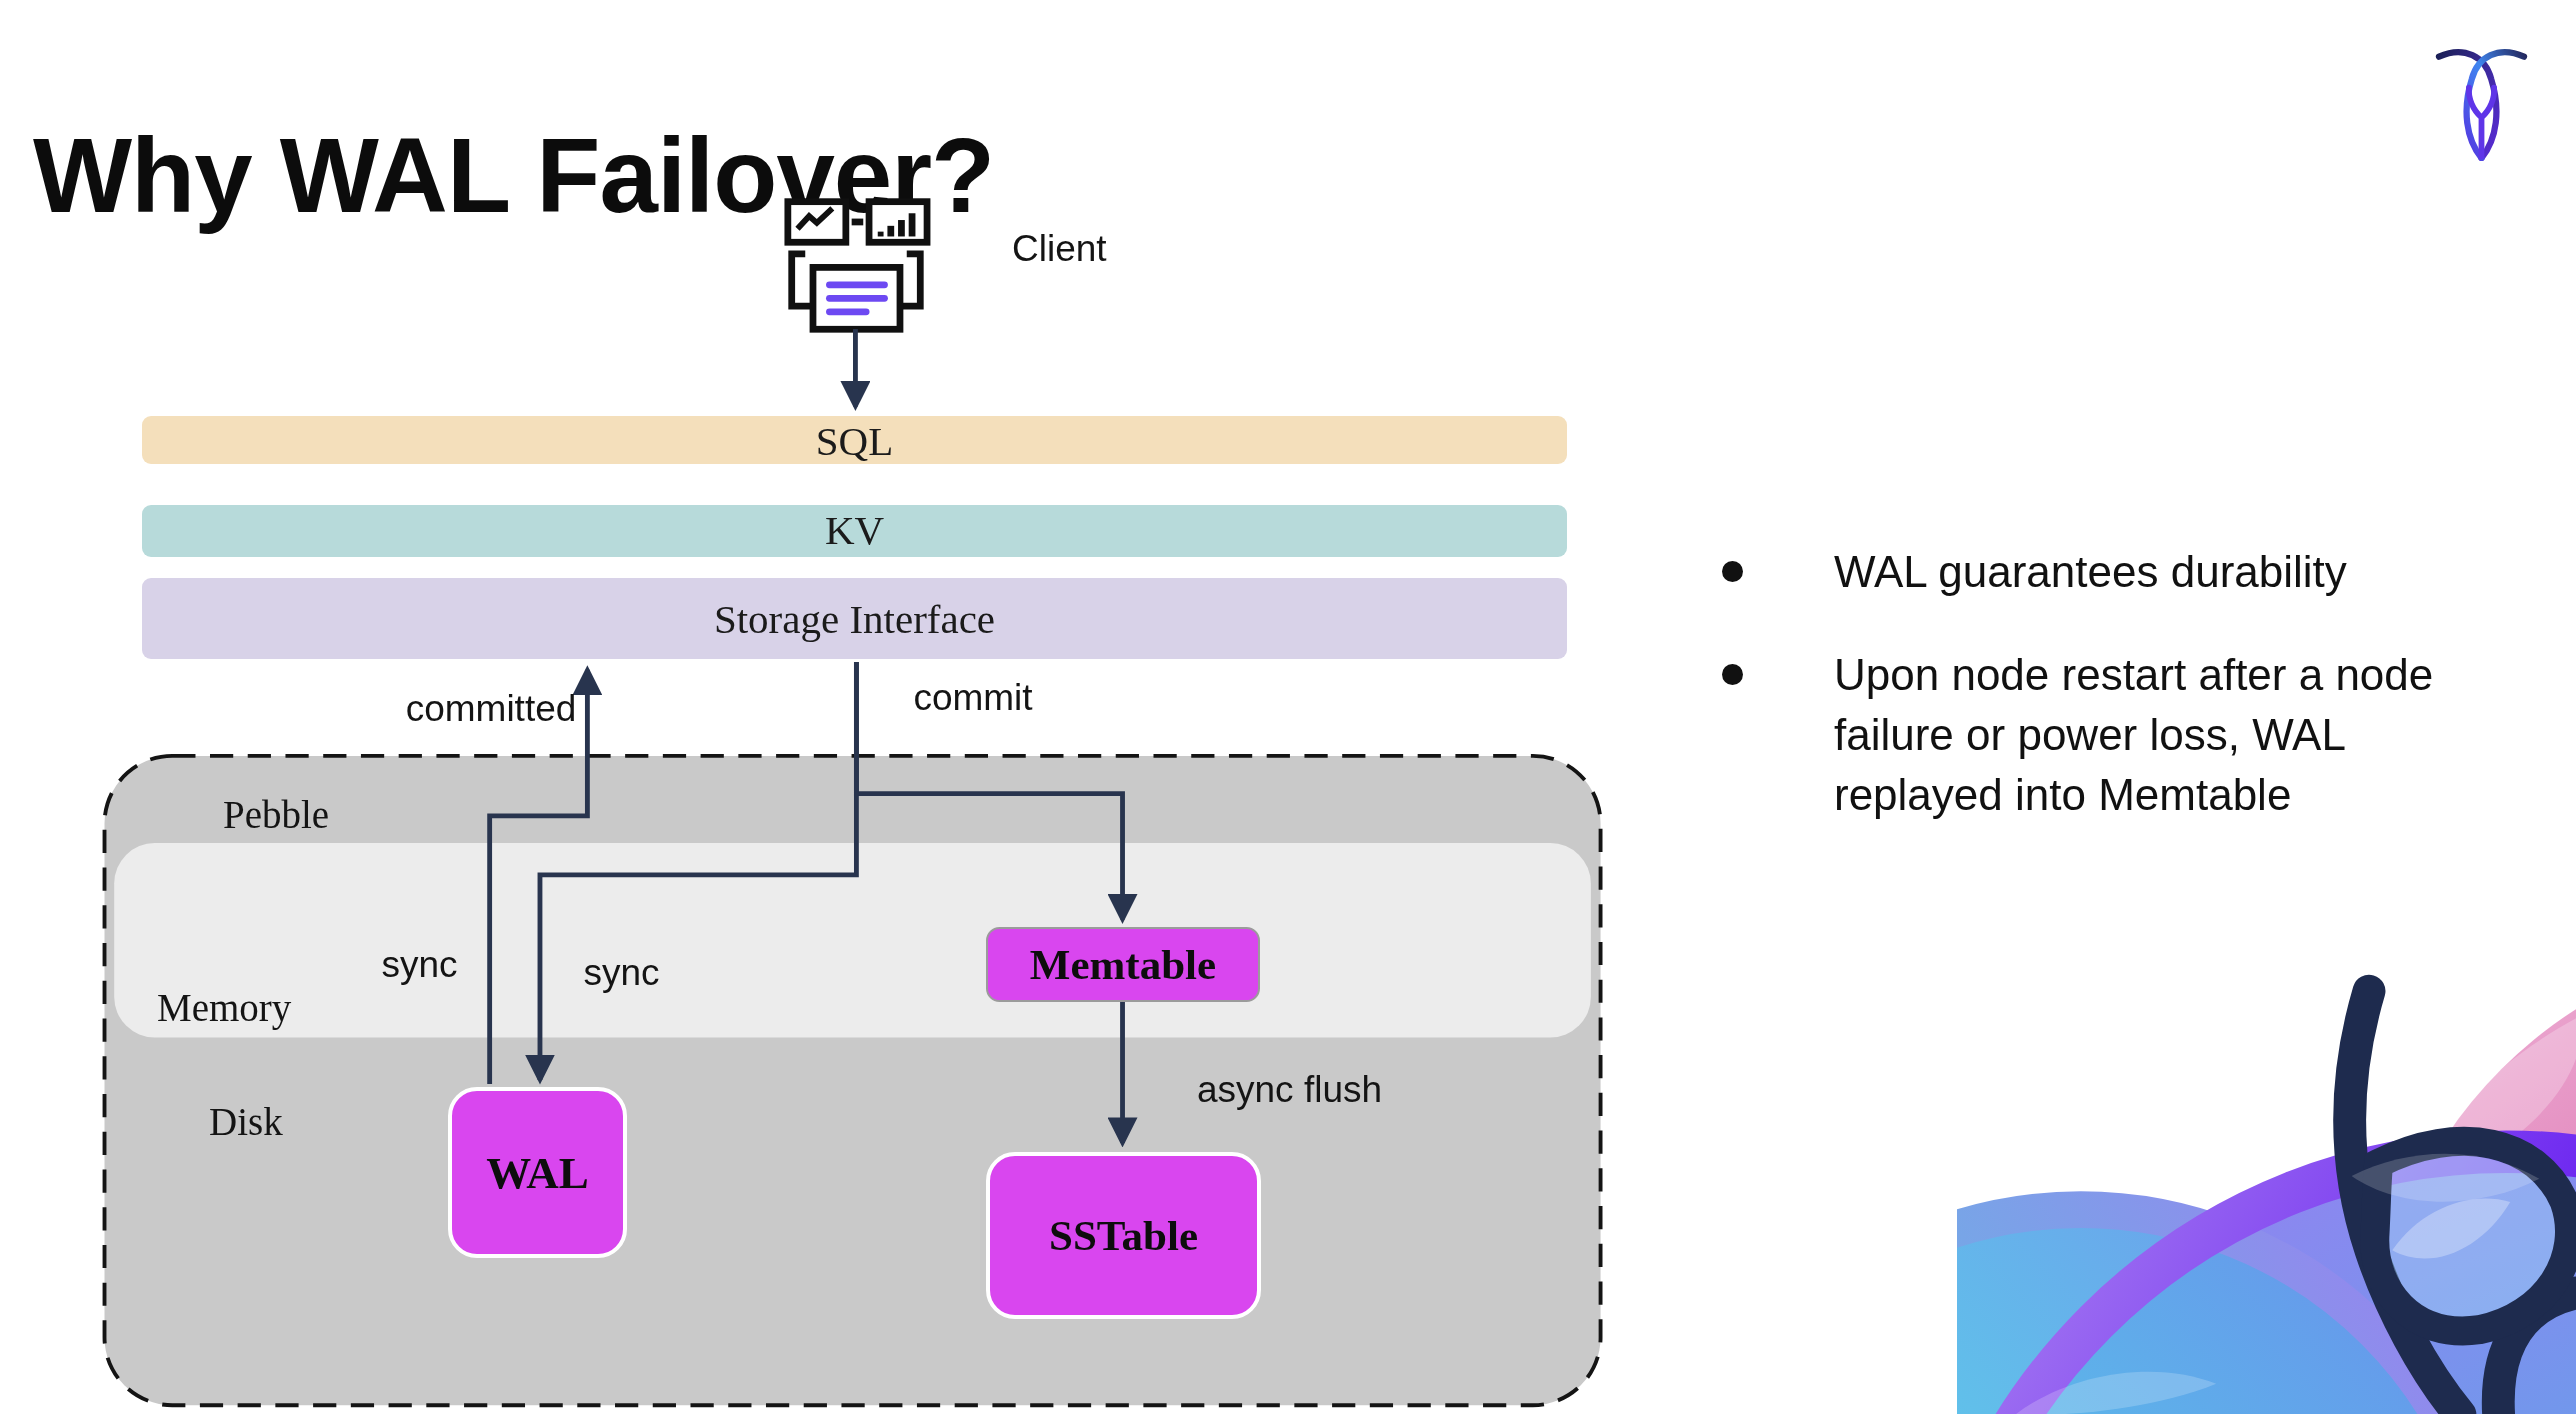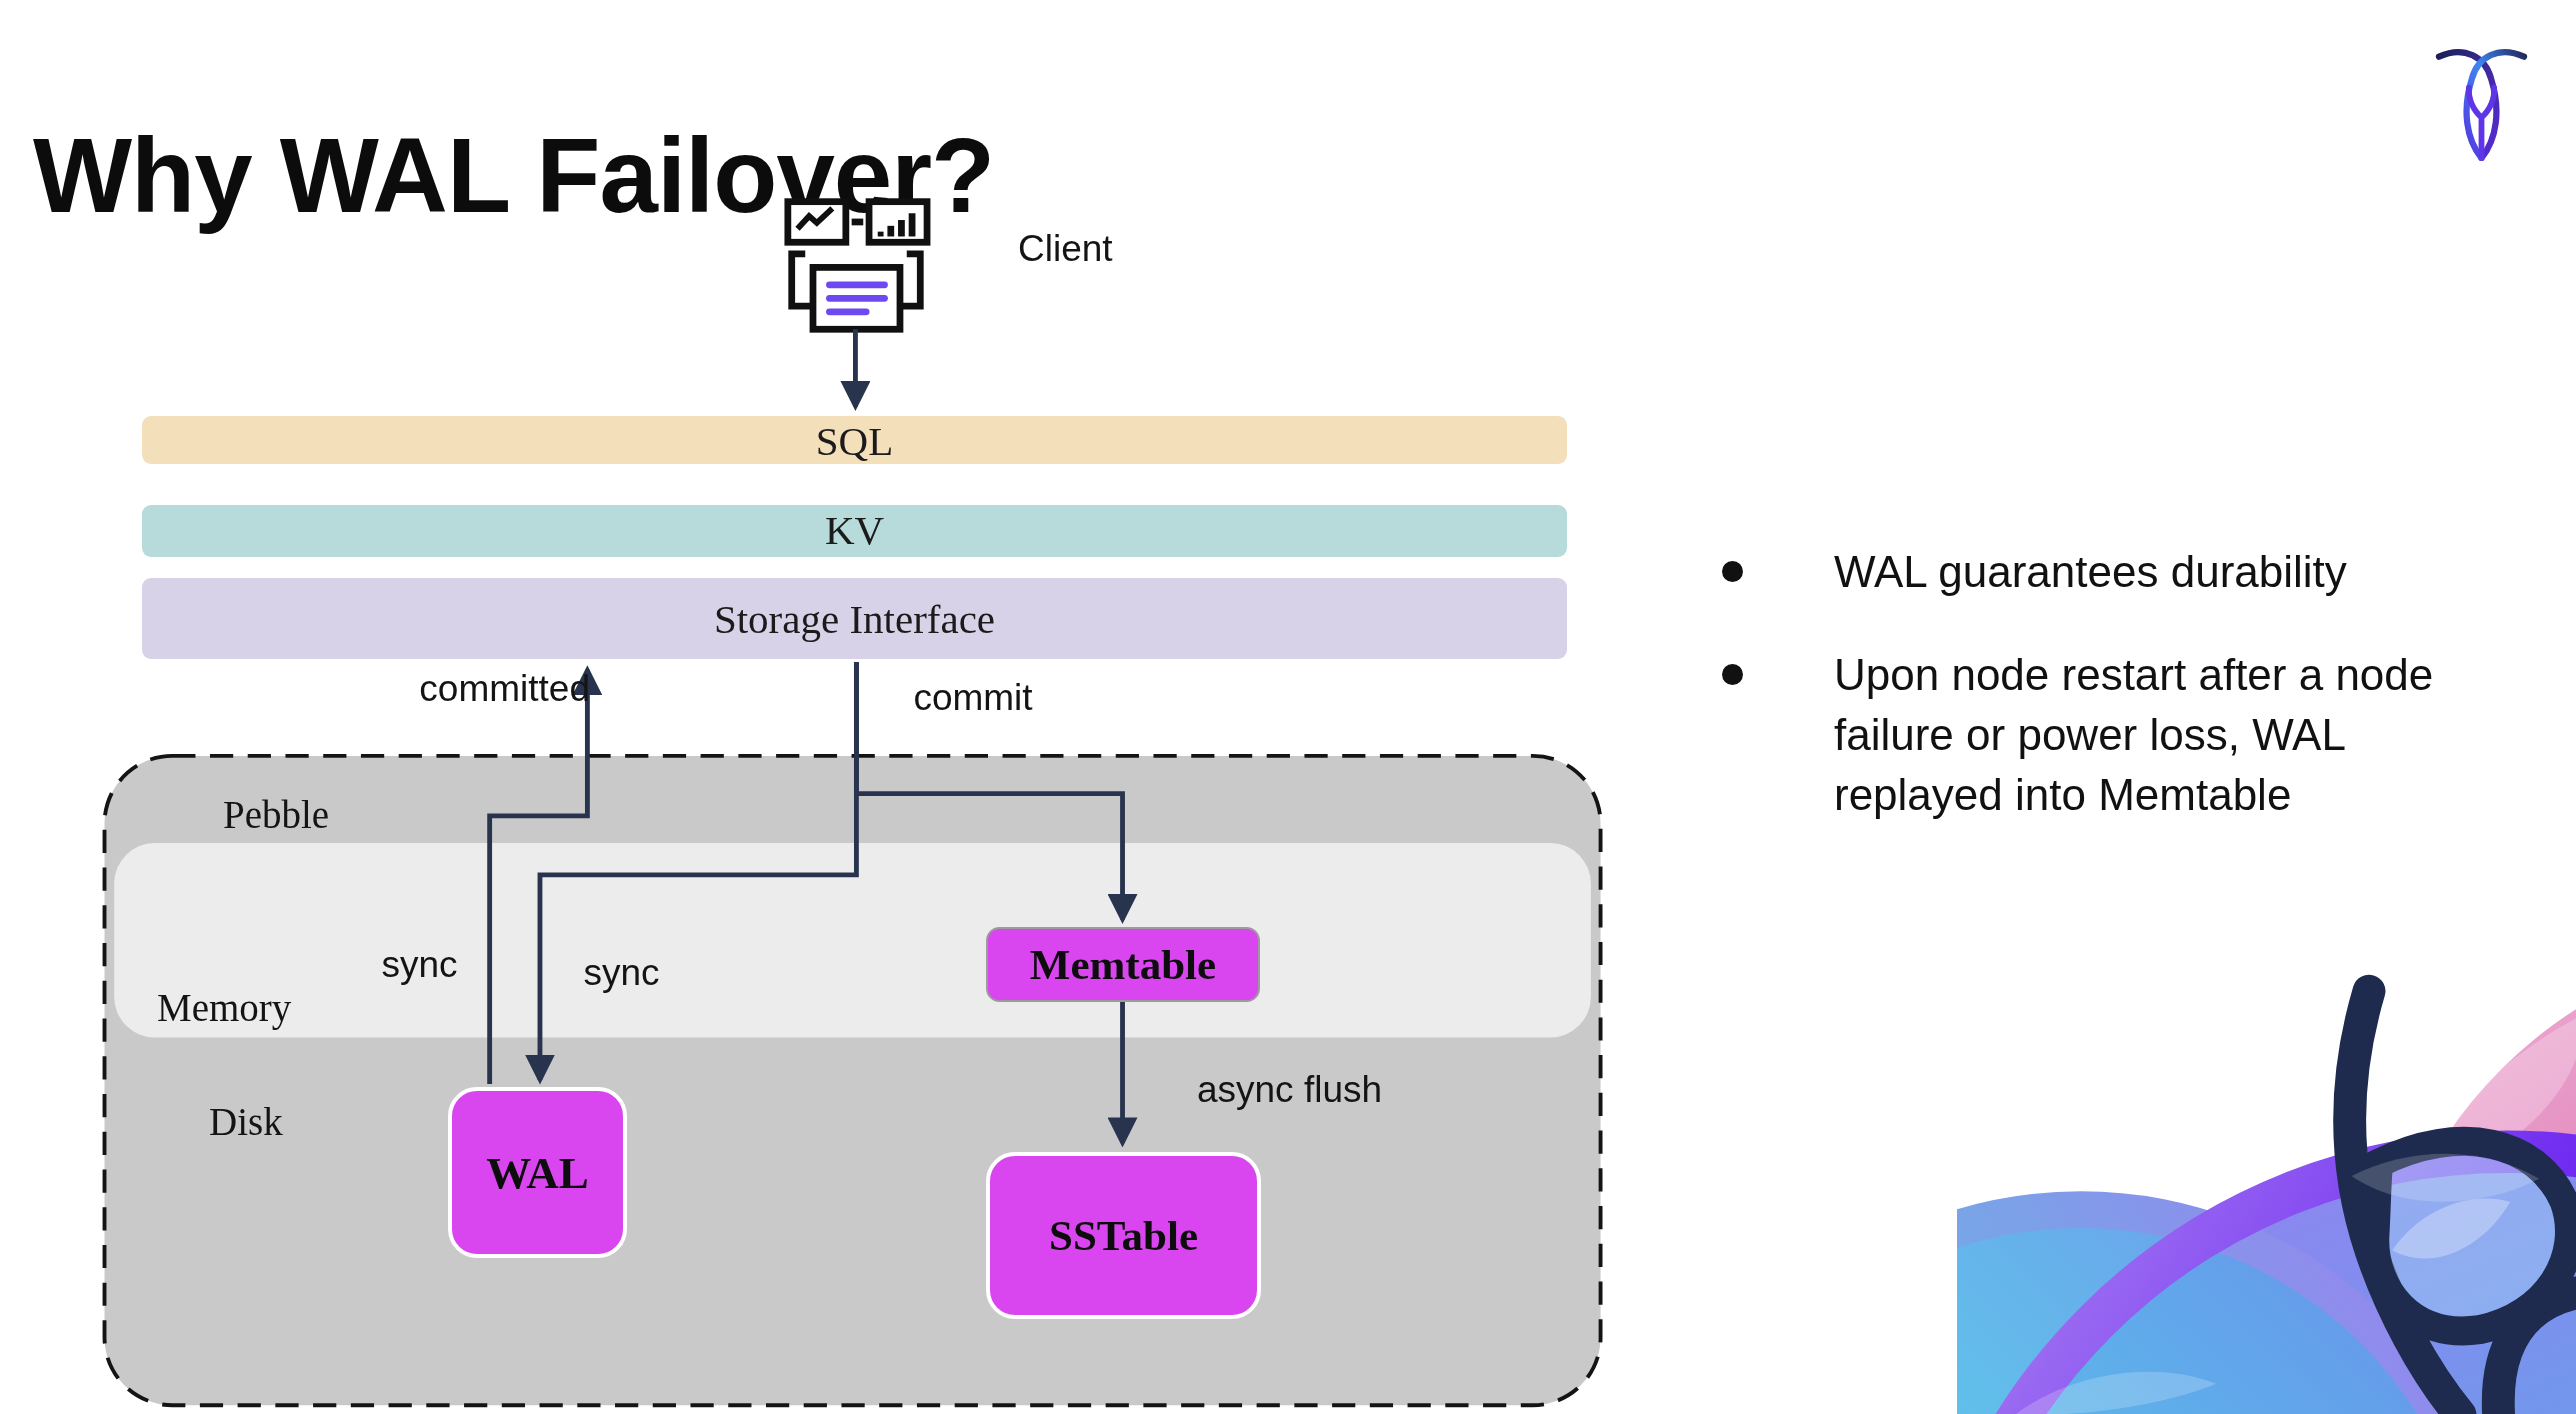--- a/index.html
+++ b/index.html
@@ -30,26 +30,26 @@
   #bar-storage{top:578px;height:81px;line-height:83px;background:#d8d2e8;}
 
   
   .serif-label{font-family:"Liberation Serif", serif;color:#141414;font-size:39px;}
   #lbl-pebble{left:223px;top:792px;}
   #lbl-memory{left:157px;top:985px;text-align:center;}
   #lbl-disk{left:209px;top:1099px;font-family:Liberation Serif, serif;}
 
   
   .edge-label{font-size:37px;color:#141414;text-align:center;}
-  #lbl-committed{left:392px;top:668px;width:198px;text-align:right;}
+  #lbl-committed{left:392px;top:688px;width:198px;}
   #lbl-commit{left:876px;top:677px;width:194px;}
   #lbl-sync1{left:371px;top:944px;width:97px;}
   #lbl-sync2{left:573px;top:952px;width:97px;}
   #lbl-async{left:1183px;top:1069px;width:213px;}
-  #lbl-client{left:1012px;top:228px;font-size:37px;color:#141414;margin-left:6px;}
+  #lbl-client{left:1012px;top:228px;font-size:37px;color:#141414;}
 
   
   .node{
     background:#d946ef;font-family:"Liberation Serif", serif;font-weight:bold;
     color:#0d0d0d;display:flex;align-items:center;justify-content:center;
     box-sizing:border-box;
   }
   #node-wal{left:448px;top:1087px;width:179px;height:171px;border:4.8px solid #ffffff;border-radius:29px;font-size:45px;}
   #node-memtable{left:986px;top:927px;width:274px;height:75px;border:2.9px solid #9b9b9b;border-radius:13.5px;font-size:43px;}
   #node-sstable{left:986px;top:1152px;width:275px;height:167px;border:4.8px solid #ffffff;border-radius:29px;font-size:43px;}

